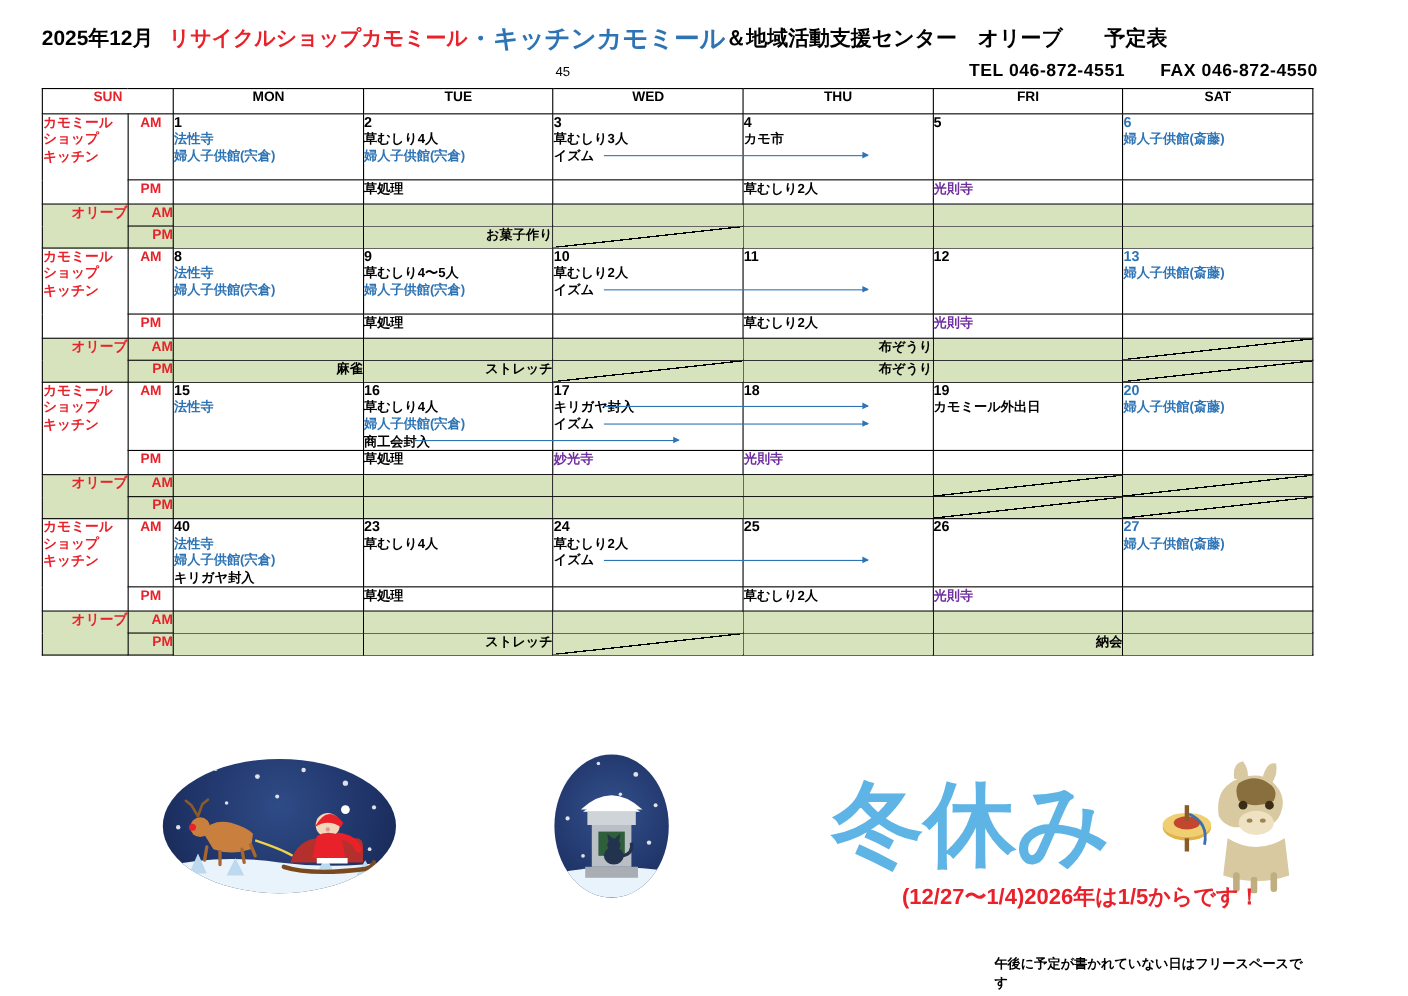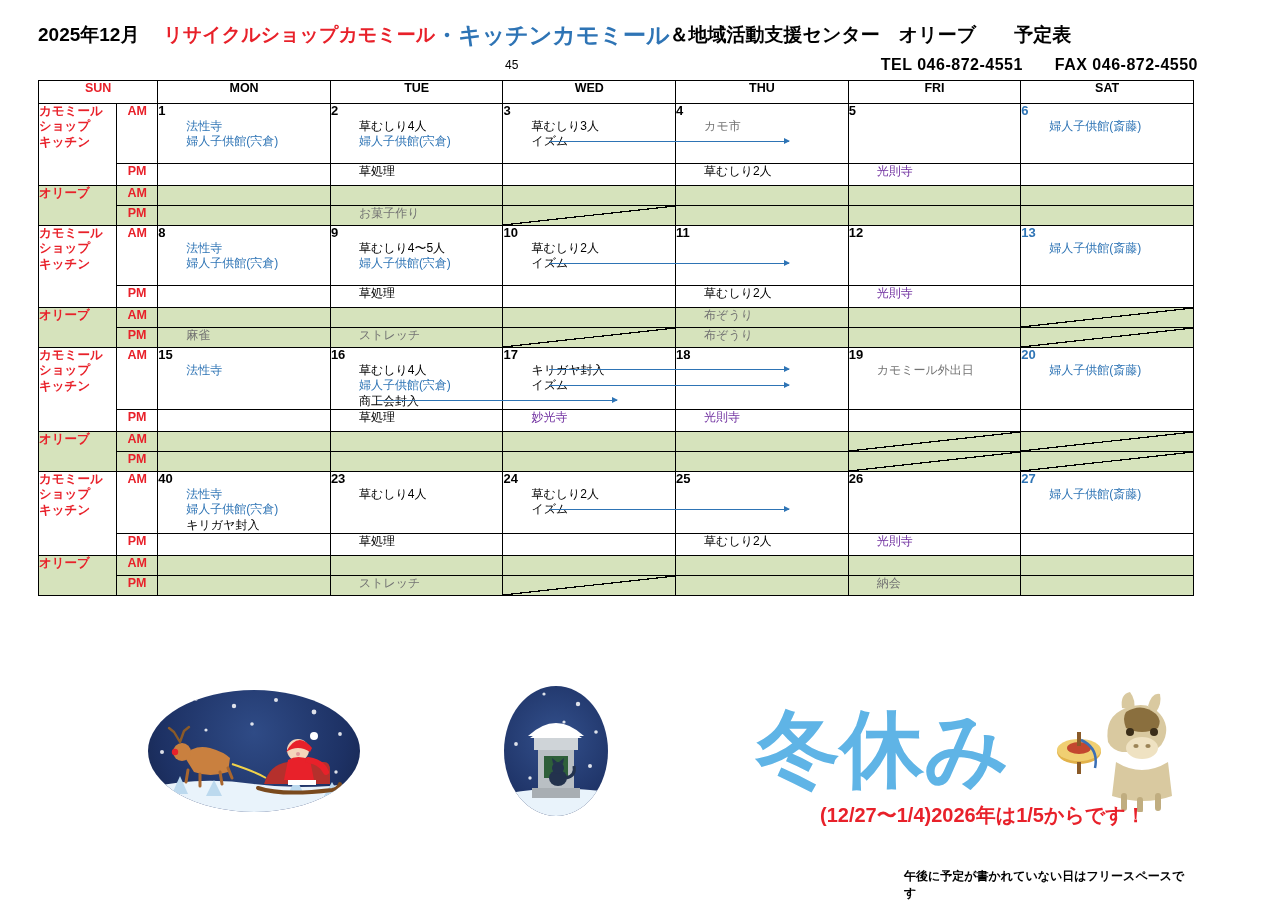--- a/index.html
+++ b/index.html
@@ -5,22 +5,22 @@
   html,body{margin:0;padding:0;}
   body{
     width:1280px;height:905px;background:#ffffff;
     font-family:"Liberation Sans","DejaVu Sans",sans-serif;
     color:#000;overflow:hidden;position:relative;
   }
   .page{position:relative;width:1280px;height:905px;}
 
   
   .hdr{position:absolute;left:38px;top:20px;width:1160px;height:30px;display:flex;align-items:center;}
-  .hdr .ym{font-size:19px;font-weight:bold;color:#000;}
-  .hdr .t-red{font-size:19px;font-weight:bold;color:#e8212a;margin-left:24px;}
+  .hdr .ym{font-size:19px;font-weight:bold;color:#000;margin-right:14px;}
+  .hdr .t-red{font-size:19px;font-weight:bold;color:#e8212a;}
   .hdr .t-blue{font-size:23px;font-weight:bold;color:#2e74b5;}
   .hdr .t-blk{font-size:19px;font-weight:bold;color:#000;}
 
   .pagenum{position:absolute;left:505px;top:58px;font-size:12px;color:#000;}
   .contact{position:absolute;right:82px;top:56px;font-size:16px;font-weight:bold;letter-spacing:.5px;}
   .contact span{margin-left:27px;}
 
   
   table.cal{
     position:absolute;left:38px;top:80px;border-collapse:collapse;
@@ -42,28 +42,28 @@
     text-align:left;vertical-align:middle;color:#e8212a;font-size:11.5px;
     line-height:1.22;padding-left:3px;font-weight:bold;
   }
   .lab.olive{color:#e8212a;}
   .ap{
     text-align:center;vertical-align:middle;color:#e8212a;font-size:11.5px;font-weight:bold;
   }
   .cell{position:relative;padding:2px 4px 3px 5px;}
   .daynum{font-size:13px;font-weight:bold;color:#000;line-height:1.15;}
   .daynum.sat{color:#2e74b5;}
-  .ev{font-size:12px;font-weight:normal;line-height:1.28;white-space:nowrap;margin-left:28px;}
+  .ev{font-size:12px;font-weight:bold;line-height:1.28;white-space:nowrap;}
   .blue{color:#2e74b5;}
   .black{color:#000;}
-  .red{color:#737373;}
+  .red{color:#000000;}
   .purple{color:#7030a0;}
 
   
-  .green{background:#d6e3bc;}
+  .green{background:#d6e3bc;text-align:right;}
 
   
   .arrowwrap{position:relative;height:0;}
   .arrow{position:absolute;height:1px;background:#2e74b5;top:0;}
   .arrow:after{
     content:"";position:absolute;right:-1px;top:-3px;
     border-left:6px solid #2e74b5;border-top:3.5px solid transparent;border-bottom:3.5px solid transparent;
   }
 
   

